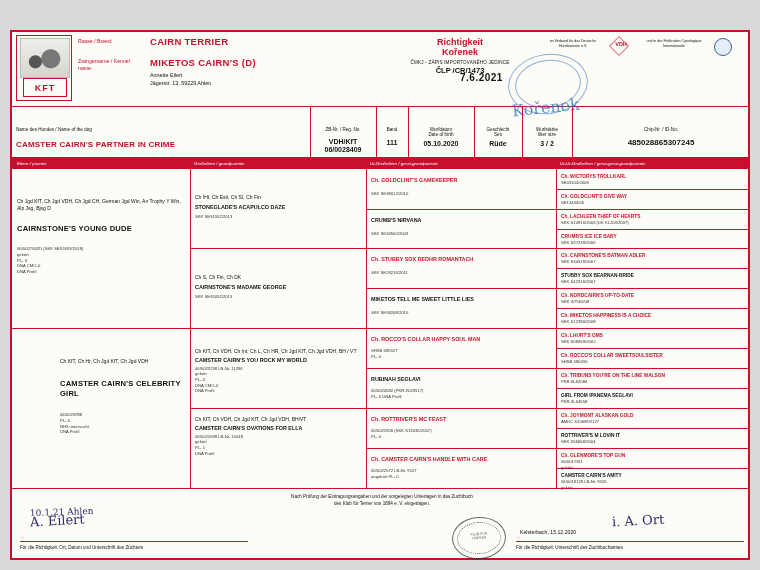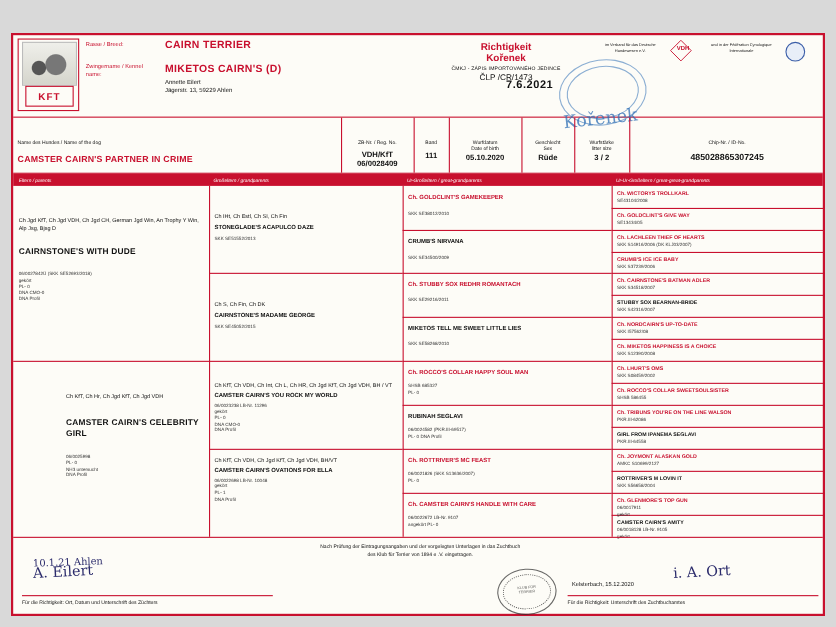--- a/index.html
+++ b/index.html
@@ -43,21 +43,21 @@
   .hdrlabels{position:absolute;left:66px;top:6px;width:60px;}
   .hdrlabels div{font-size:5.2px;line-height:1.35;color:#c8102e;}
   .hdrvals{position:absolute;left:138px;top:4px;width:200px;}
   .bigname{font-size:9.5px;font-weight:bold;color:#c8102e;letter-spacing:.3px;}
   .subname{font-size:5.4px;color:#111;line-height:1.5;}
 
   .ausles{position:absolute;left:368px;top:5px;width:160px;text-align:center;}
   .ausles .l1{font-size:9px;font-weight:bold;color:#c8102e;}
   .ausles .l2{font-size:9px;font-weight:bold;color:#c8102e;}
   .ausles .l3{font-size:4.6px;color:#111;margin-top:3px;letter-spacing:.2px;}
-  .ausles .l4{font-size:7.5px;font-weight:normal;color:#111;margin-top:1px;}
+  .ausles .l4{font-size:7.5px;font-weight:bold;color:#111;margin-top:1px;}
 
   .hdrright{position:absolute;left:530px;top:4px;width:205px;}
   .vdhrow{display:flex;align-items:flex-start;gap:4px;}
   .vdhtxt{font-size:3.6px;line-height:1.3;color:#111;width:62px;text-align:center;padding-top:3px;}
   .vdhdia{
     width:26px;height:15px;position:relative;flex:none;margin-top:1px;
   }
   .vdhdia .d{
     position:absolute;left:2px;top:0;width:16px;height:16px;
     border:1.2px solid #c8102e;transform:rotate(45deg) scale(.78);
@@ -252,21 +252,21 @@
     <div class="hline" style="left:544px;width:194px;top:179px"></div>
     <div class="hline" style="left:544px;width:194px;top:199px"></div>
     <div class="hline" style="left:544px;width:194px;top:219px"></div>
     <div class="hline" style="left:544px;width:194px;top:239px"></div>
     <div class="hline" style="left:544px;width:194px;top:259px"></div>
     <div class="hline" style="left:544px;width:194px;top:279px"></div>
     <div class="hline" style="left:544px;width:194px;top:299px"></div>
 
     <div class="cellbox" style="left:0;top:26px;width:178px;">
       <div class="ttl">Ch Jgd KfT, Ch Jgd VDH, Ch Jgd CH, German Jgd Win, An Trophy Y Win, Alp Jsg, Bjsg D</div>
-      <div class="bignm" style="margin-top:12px">CAIRNSTONE'S WITH DUDE</div>
+      <div class="bignm" style="margin-top:12px">CAIRNSTONE'S YOUNG DUDE</div>
       <div class="reg" style="margin-top:13px">06/0027842Ü (SKK SE52693/2018)</div>
       <div class="reg">gekört</div>
       <div class="reg">PL- 0</div>
       <div class="reg">DNA CMO-0</div>
       <div class="reg">DNA Profil</div>
     </div>
 
     <div class="cellbox" style="left:0;top:186px;width:178px;padding-left:48px;">
       <div class="ttl">Ch KfT, Ch Hr, Ch Jgd KfT, Ch Jgd VDH</div>
       <div class="bignm" style="margin-top:14px">CAMSTER CAIRN'S CELEBRITY GIRL</div>

